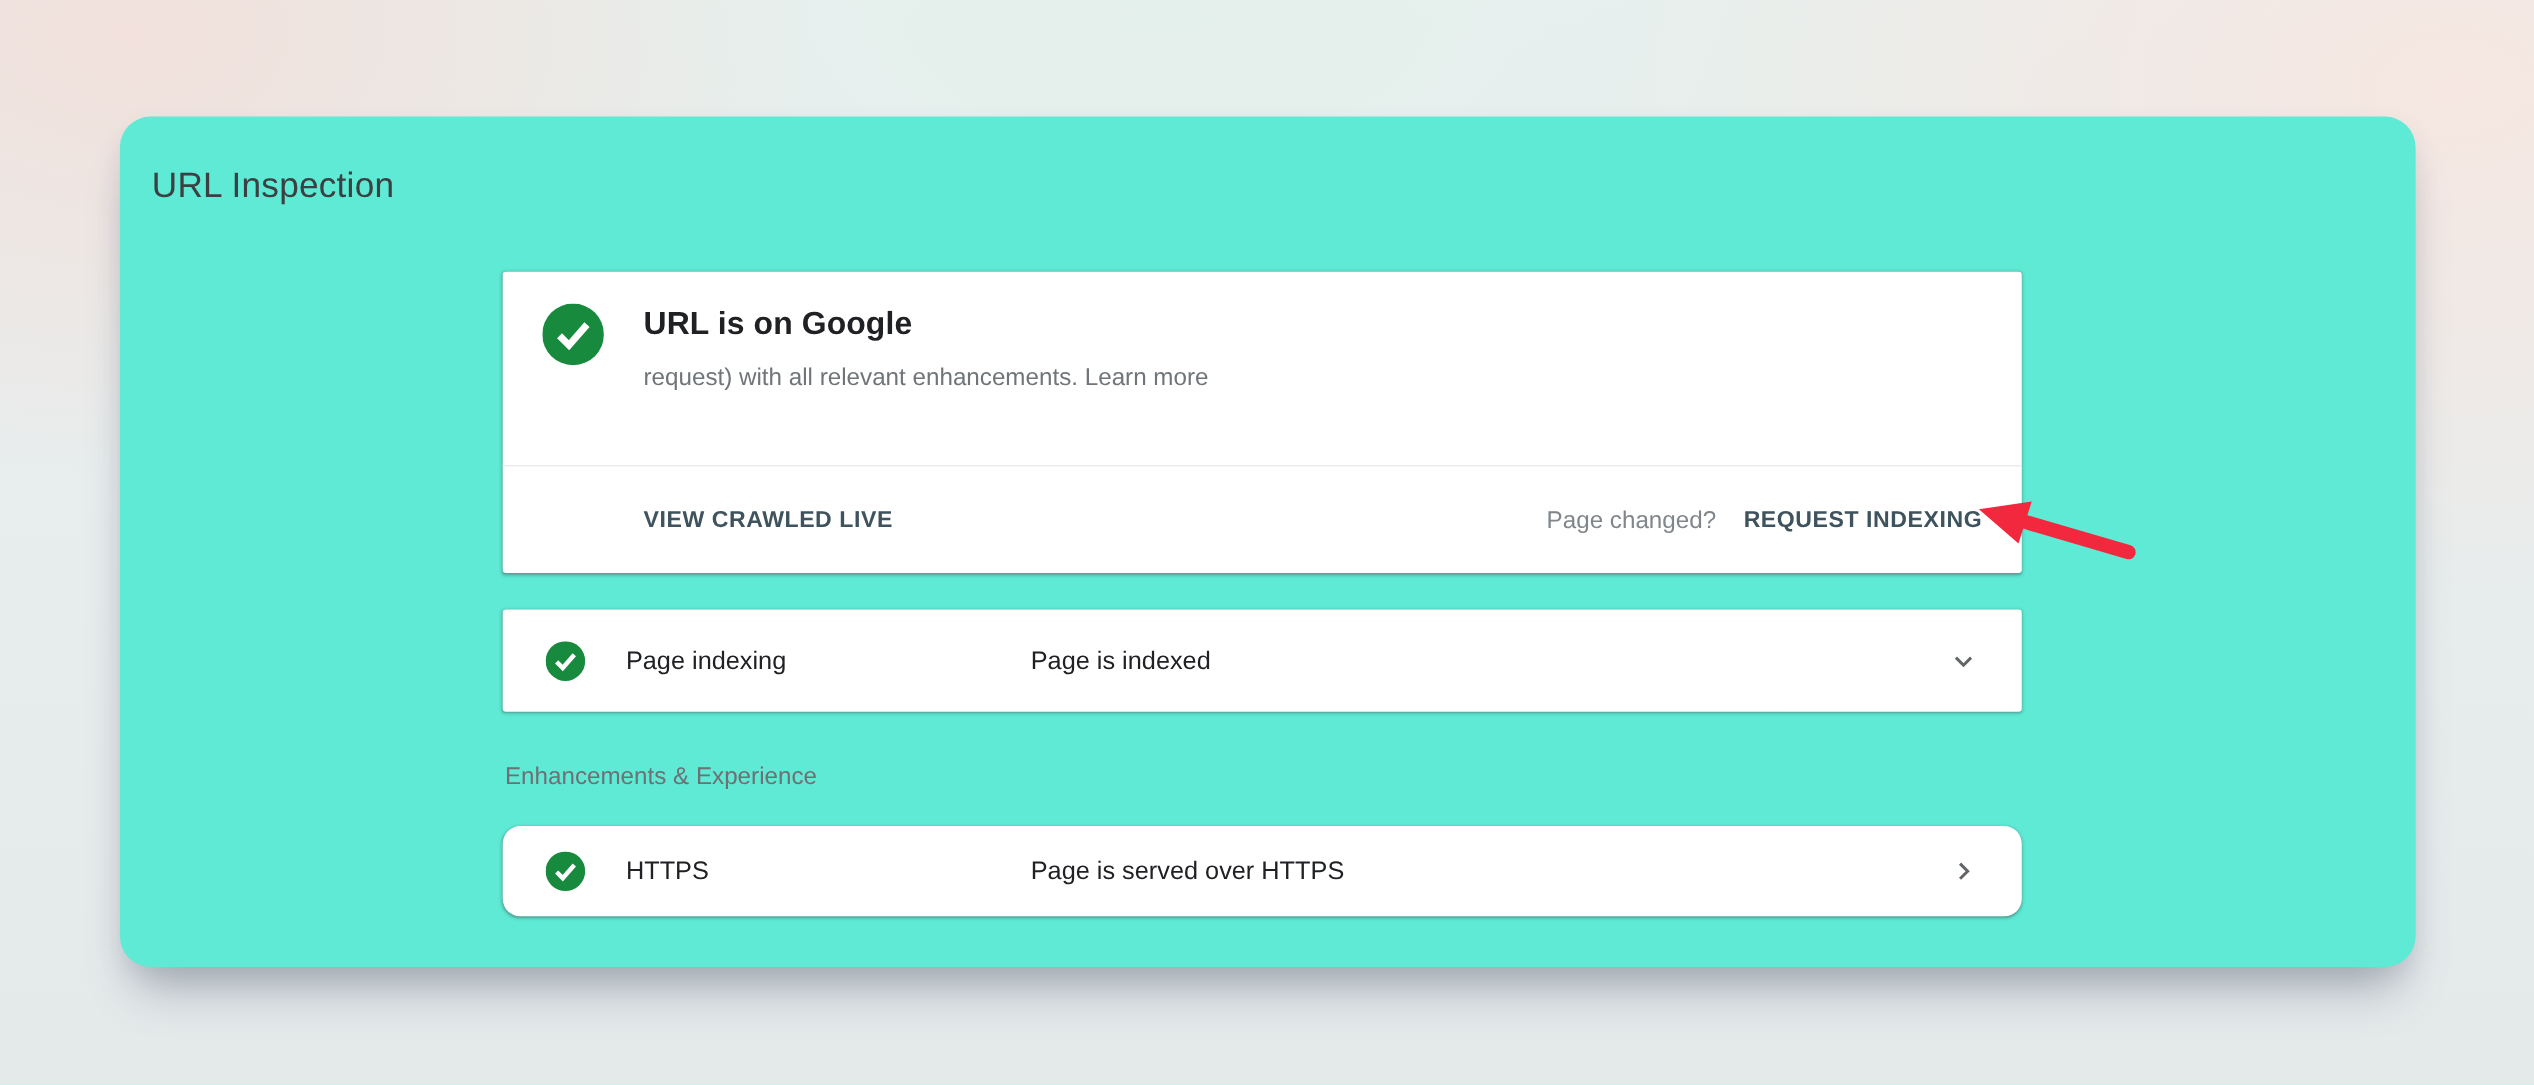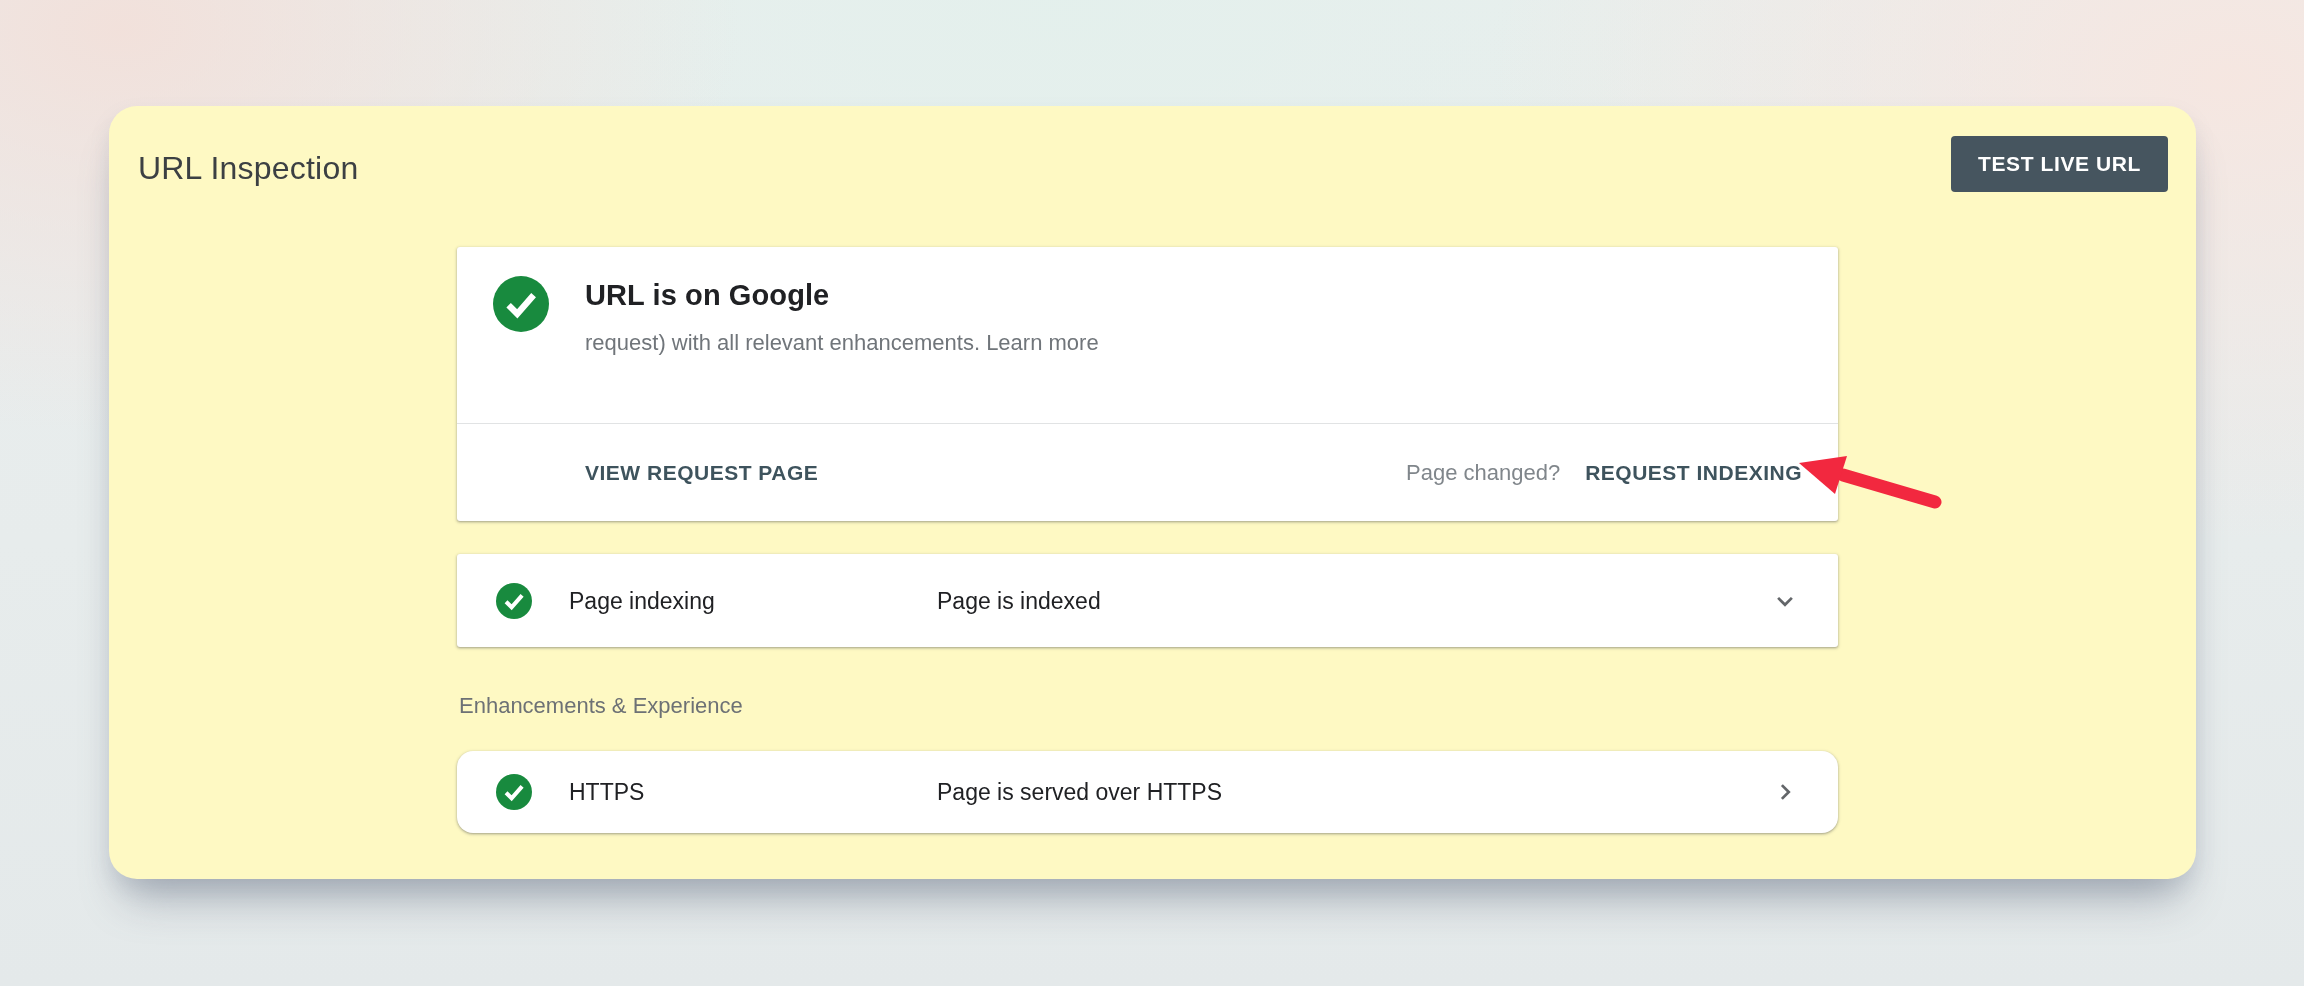--- a/index.html
+++ b/index.html
@@ -13,21 +13,21 @@
       radial-gradient(1200px 750px at 2230px 80px, rgba(246,230,224,0.95), rgba(246,230,224,0) 62%),
       radial-gradient(1500px 850px at 1060px 0px,  rgba(227,240,236,0.90), rgba(227,240,236,0) 68%),
       linear-gradient(180deg, #eaeeee 0%, #e7ecec 55%, #e4e9ea 100%);
   }
 
   
   .panel {
     position: absolute;
     left: 109px; top: 106px;
     width: 2087px; height: 773px;
-    background: #fef9c3;
+    background: #5eead4;
     border-radius: 28px;
     box-shadow: 0 34px 44px -16px rgba(100,110,130,0.48),
                 0 10px 20px rgba(120,130,150,0.16);
   }
 
   .page-title {
     position: absolute;
     left: 29px; top: 44px;
     font-size: 32px;
     color: #3c4043;
@@ -167,36 +167,35 @@
     color: #6d7175;
   }
 </style>
 </head>
 <body>
 
 <div class="panel">
 
   <div class="page-title">URL Inspection</div>
 
-  <button class="test-live-btn">TEST LIVE URL</button>
 
   <div class="white-card verdict-card">
     <div class="verdict-main">
       <svg class="check-lg" viewBox="0 0 24 24">
         <circle cx="12" cy="12" r="12" fill="#188a3e"></circle>
         <path d="M6.7 12.5 L10.4 16.2 L17.4 8.2" stroke="#ffffff" stroke-width="2.7" fill="none"></path>
       </svg>
       <div class="verdict-title">URL is on Google</div>
       <div class="verdict-desc">
         <span class="line"><span>request) with all relevant enhancements.</span> <a class="learn-more">Learn more</a></span>
       </div>
     </div>
     <div class="verdict-divider"></div>
     <div class="verdict-actions">
-      <span class="action-link">VIEW REQUEST PAGE</span>
+      <span class="action-link">VIEW CRAWLED LIVE</span>
       <span class="actions-spacer"></span>
       <span class="page-changed">Page changed?</span>
       <span class="action-link">REQUEST INDEXING</span>
     </div>
   </div>
 
   <div class="white-card status-row row-indexing">
     <svg class="check-sm" viewBox="0 0 24 24">
       <circle cx="12" cy="12" r="12" fill="#188a3e"></circle>
       <path d="M6.7 12.5 L10.4 16.2 L17.4 8.2" stroke="#ffffff" stroke-width="2.7" fill="none"></path>

